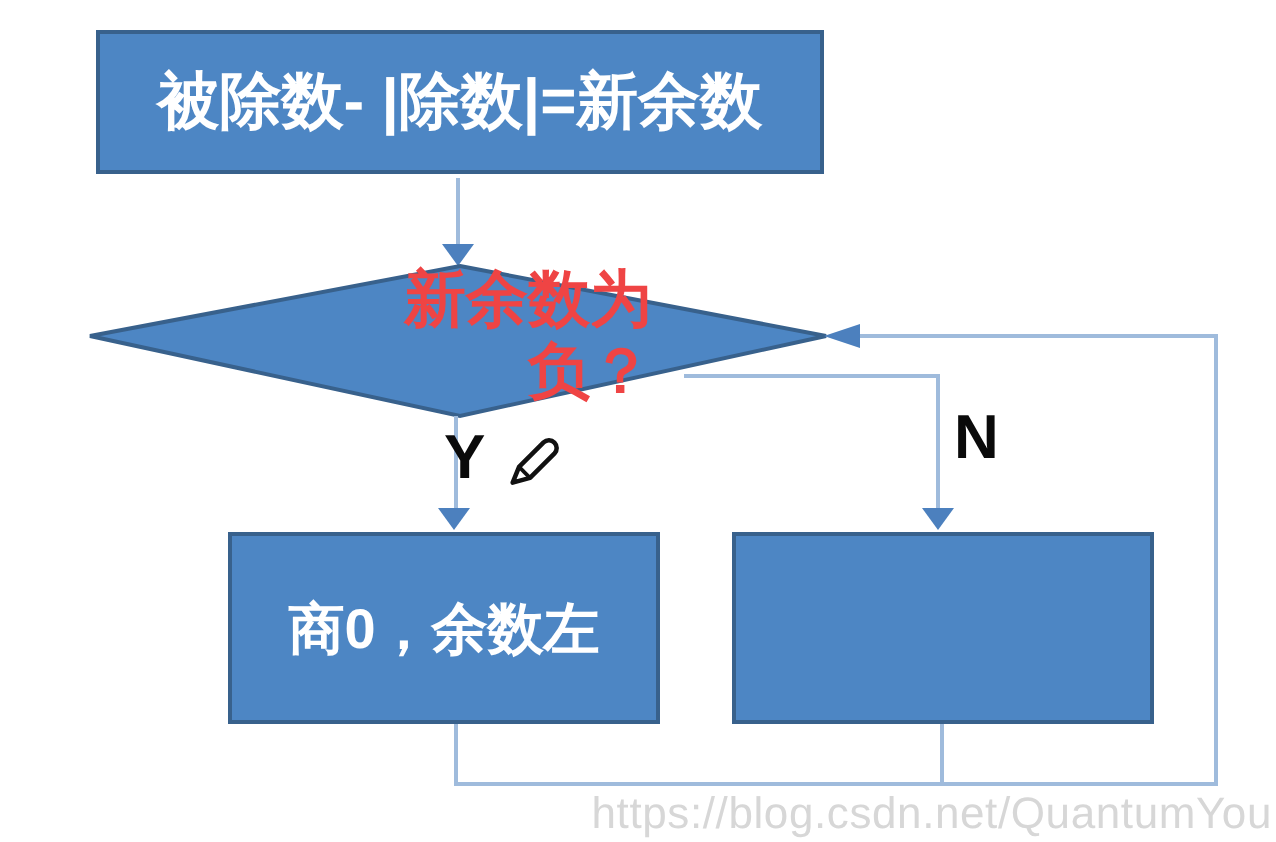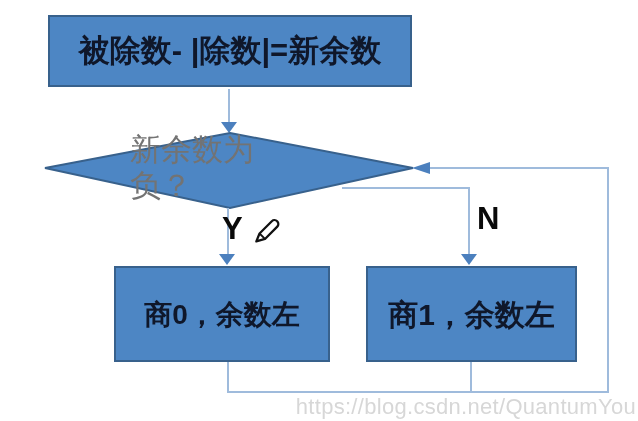--- a/index.html
+++ b/index.html
@@ -3,39 +3,39 @@
 <meta charset="utf-8">
 <style>
   html,body{margin:0;padding:0;background:#ffffff;}
   .canvas{
     position:relative;width:638px;height:421px;background:var(--page-background,#fff);
     font-family:"Liberation Sans","DejaVu Sans",sans-serif;overflow:hidden;
   }
   .pbox{
     position:absolute;background:var(--shape-fill,#4D86C4);
     border:2.5px solid var(--shape-border,#38618C);
-    color:#0f172a;display:flex;flex-direction:column;align-items:center;justify-content:center;
+    color:#ffffff;display:flex;flex-direction:column;align-items:center;justify-content:center;
     text-align:center;font-weight:600;box-sizing:border-box;
   }
   .pbox .bl{white-space:nowrap;}
   #top-box{left:48px;top:15px;width:364px;height:72px;font-size:31px;}
   #left-box{left:114px;top:266px;width:216px;height:96px;font-size:28px;line-height:37px;}
   #right-box{left:366px;top:266px;width:211px;height:96px;font-size:30px;line-height:37px;}
   .hline{position:absolute;height:2px;background:var(--connector,#9FBBDC);}
   .vline{position:absolute;width:2px;background:var(--connector,#9FBBDC);}
   .arrow-down{position:absolute;width:0;height:0;
     border-left:8px solid transparent;border-right:8px solid transparent;
     border-top:11px solid var(--arrowhead,#4C80BE);}
   .arrow-left{position:absolute;width:0;height:0;
     border-top:6px solid transparent;border-bottom:6px solid transparent;
     border-right:18px solid var(--arrowhead,#4C80BE);}
   .diamond-svg{position:absolute;left:40px;top:129px;}
   .diamond-text{
-    position:absolute;left:130px;top:132px;width:196px;color:#737373;
-    font-size:31px;line-height:36px;font-weight:400;text-align:left;
+    position:absolute;left:130px;top:132px;width:196px;color:#ef4444;
+    font-size:31px;line-height:36px;font-weight:700;text-align:right;
   }
   .branch-label{
     position:absolute;color:var(--branch-label,#000);font-size:31px;
     font-weight:700;line-height:1;
   }
   #y-label{left:222px;top:213px;}
   #n-label{left:477px;top:203px;}
   .pencil{position:absolute;left:251px;top:214px;}
   .watermark{
     position:absolute;right:2px;top:394px;font-size:22px;letter-spacing:.3px;
@@ -73,21 +73,20 @@
   <div class="hline" style="left:342px;top:187px;width:128px"></div>
   <div class="vline" style="left:468px;top:187px;height:67px"></div>
   <div class="arrow-down" style="left:461px;top:254px"></div>
   <div class="branch-label" id="n-label">N</div>
 
   <div class="pbox" id="left-box">
     <span class="bl">商0，余数左</span>
   </div>
 
   <div class="pbox" id="right-box">
-    <span class="bl">商1，余数左</span>
   </div>
 
   <div class="vline" style="left:227px;top:362px;height:30px"></div>
   <div class="vline" style="left:470px;top:362px;height:30px"></div>
   <div class="hline" style="left:227px;top:391px;width:382px"></div>
   <div class="vline" style="left:607px;top:167px;height:226px"></div>
   <div class="hline" style="left:429px;top:167px;width:178px"></div>
   <div class="arrow-left" style="left:412px;top:162px"></div>
 
   <div class="watermark">https://blog.csdn.net/QuantumYou</div>

